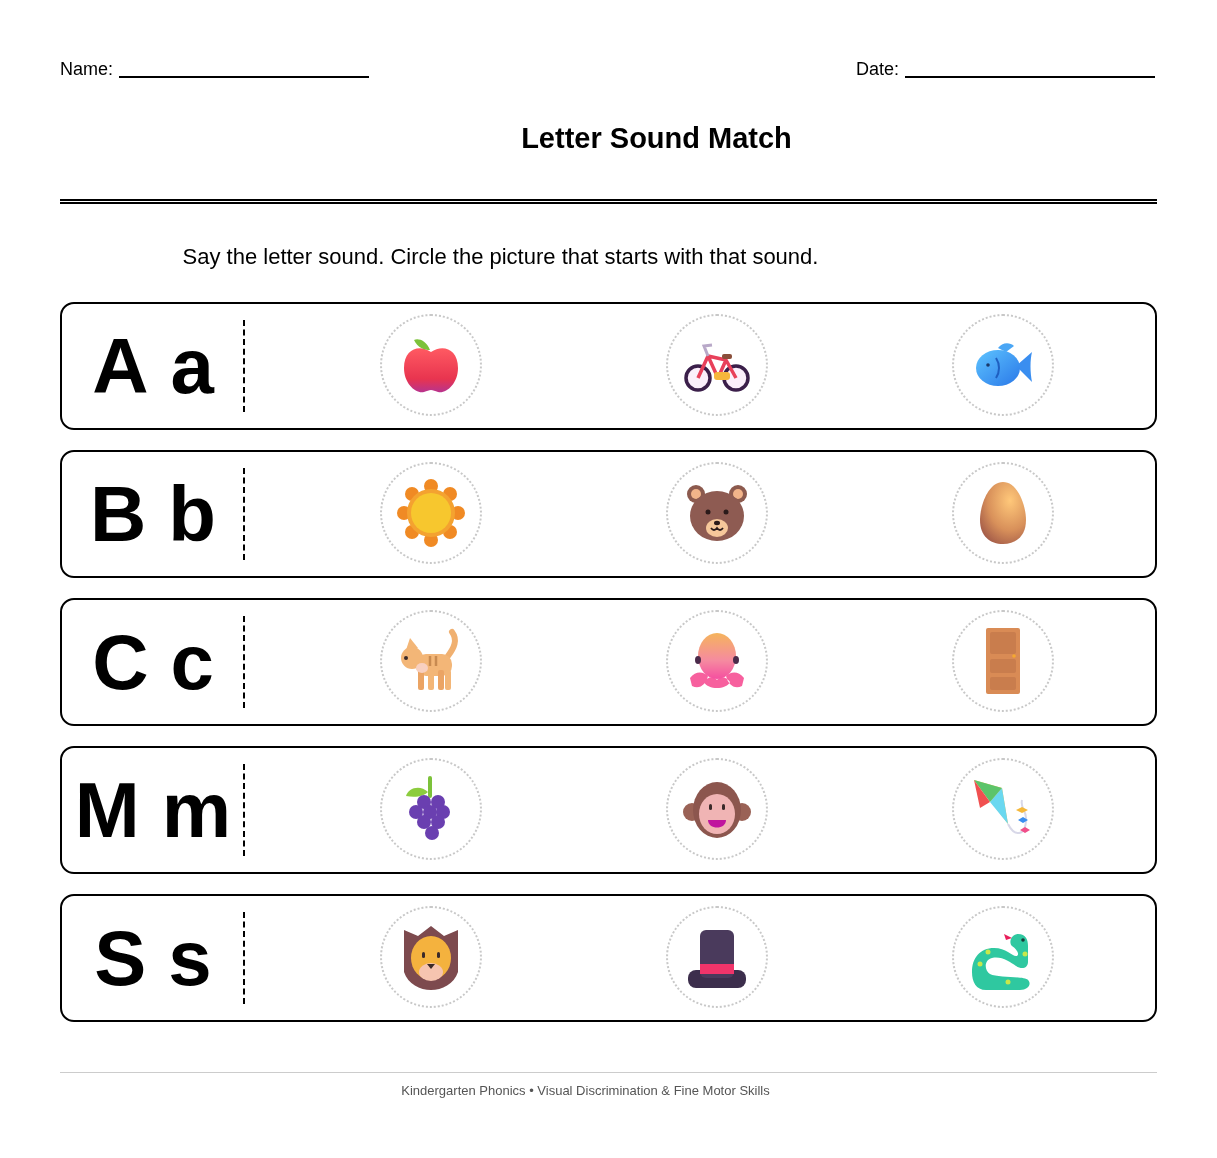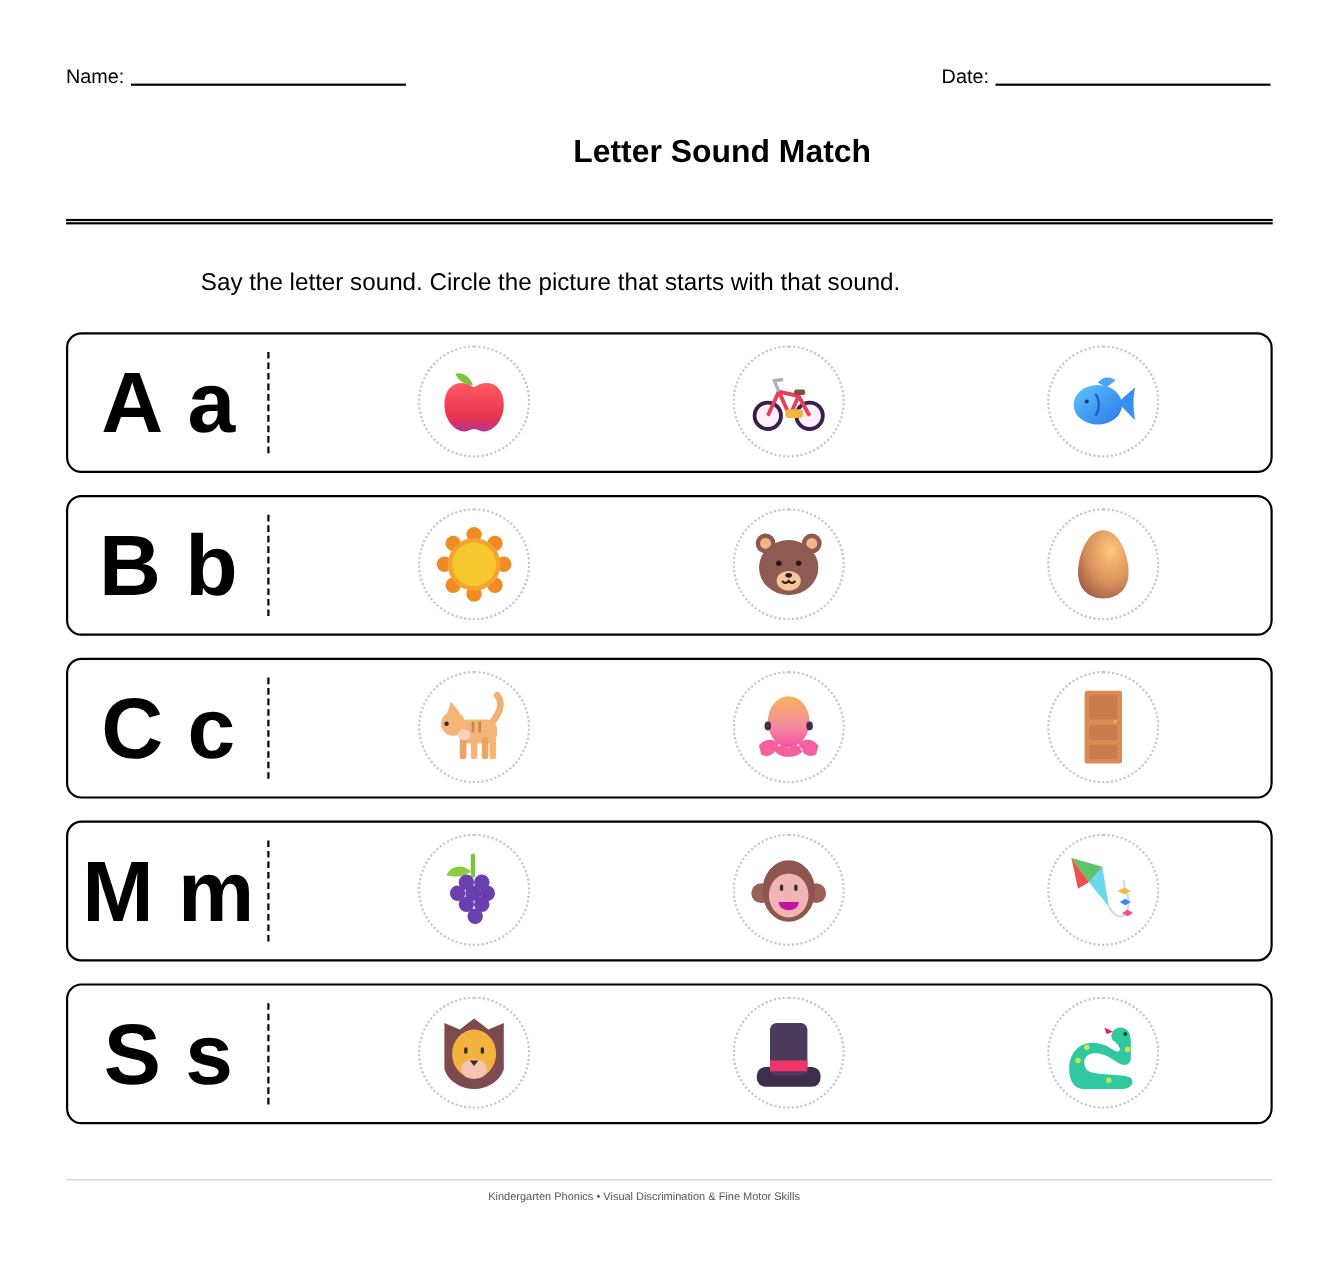--- a/index.html
+++ b/index.html
@@ -18,21 +18,21 @@
   .row { position: relative; box-sizing: border-box; height: 128px; border: 2px solid #000; border-radius: 14px; margin-bottom: 20px; }
   .letters { position: absolute; left: 0; top: 0; width: 182px; height: 124px; display: flex; align-items: center; justify-content: center; font-weight: bold; font-size: 78px; letter-spacing: 0; white-space: nowrap; }
   .letters .sp { display: inline-block; width: 22px; }
   .divider { position: absolute; left: 181px; top: 16px; height: 92px; border-left: 2px dashed #000; }
   .pic { position: absolute; top: 10px; width: 102px; height: 102px; box-sizing: border-box; border: 2px dotted #c8c8c8; border-radius: 50%; display: flex; align-items: center; justify-content: center; }
   .pic svg { width: 70px; height: 70px; }
   .pic.p0 { left: 318px; }
   .pic.p1 { left: 604px; }
   .pic.p2 { left: 890px; }
   .footer-rule { position: absolute; top: 1072px; left: 60px; width: 1097px; border-top: 1px solid #cccccc; }
-  .footer { position: absolute; top: 1083px; left: 0; width: 1171px; text-align: center; font-size: 10px; color: #555555; }
+  .footer { position: absolute; top: 1083px; left: 0; width: 1171px; text-align: center; font-size: 13px; color: #555555; }
 </style>
 </head>
 <body>
 
 <div id="name-field" class="field">
   <span class="lbl">Name:</span>
   <span class="line"></span>
 </div>
 <div id="date-field" class="field">
   <span class="lbl">Date:</span>

